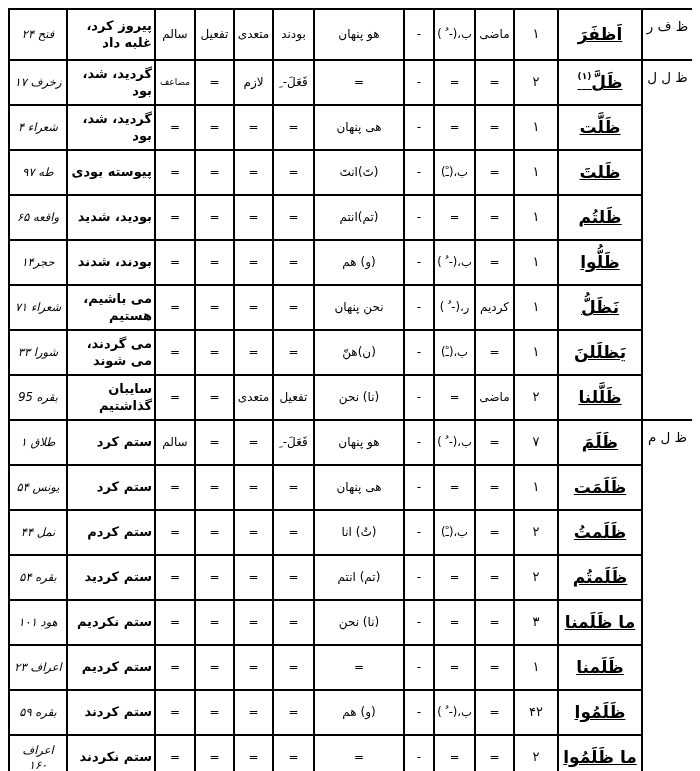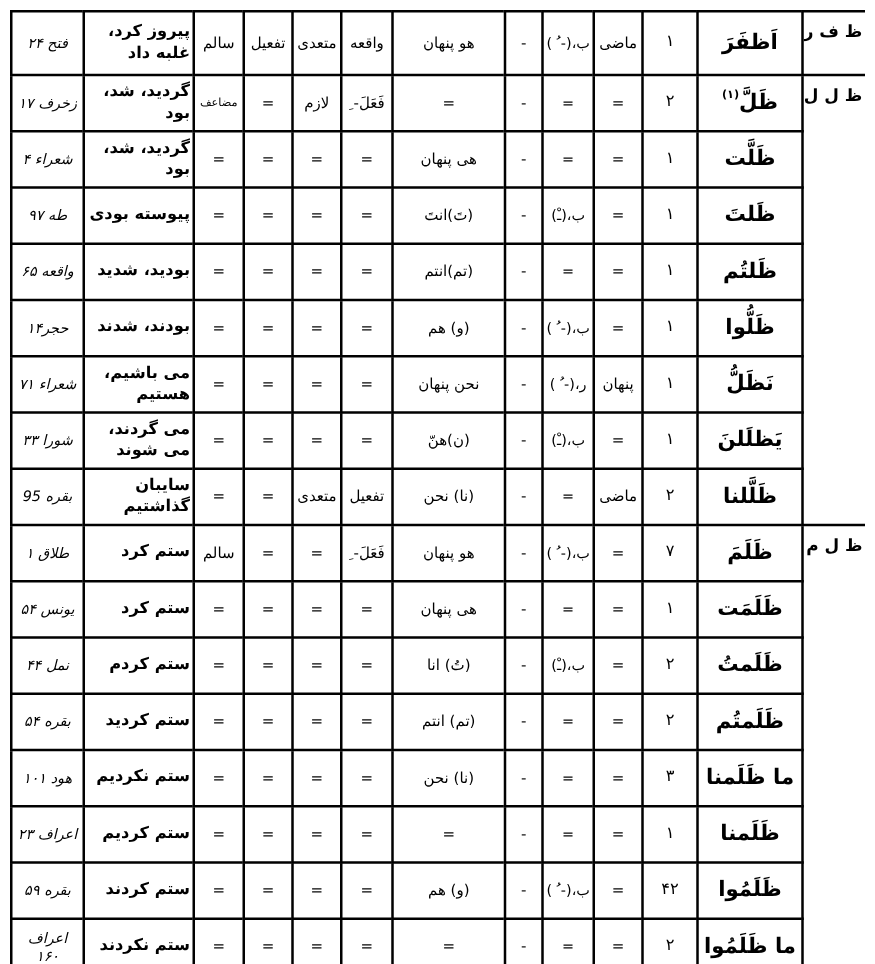--- a/index.html
+++ b/index.html
@@ -23,33 +23,33 @@
     padding: 2px 2px;
     font-size: 12px;
     line-height: 1.3;
     height: 39px;
     overflow: hidden;
     word-wrap: break-word;
   }
   .cell-root {
     vertical-align: top;
     padding-top: 8px;
-    font-weight: bold;
+    font-weight: normal;
     font-size: 13.5px;
     white-space: nowrap;
   }
-  .cell-verb { font-size: 17px; font-weight: bold; }
+  .cell-verb { font-size: 17px; font-weight: bold; text-decoration: underline; }
   .cell-verb sup { font-size: 9px; font-weight: bold; position: relative; top: -3px; }
   .cell-count { font-size: 13px; }
   .cell-tense, .cell-voice, .cell-transitivity, .cell-soundness,
   .cell-pattern, .cell-pronoun, .cell-dash { font-size: 12px; }
   .cell-bab { font-size: 11.5px; }
   .cell-meaning { font-weight: bold; font-size: 13px; text-align: right; }
   .cell-verse { font-size: 11.5px; font-style: italic; }
-  .small-text { font-size: 9px; font-family: Liberation Serif, serif; }
+  .small-text { font-size: 9px; }
 </style>
 </head>
 <body>
 
 <table dir="rtl">
   <colgroup>
     <col style="width:51px">
     <col style="width:84px">
     <col style="width:44px">
     <col style="width:39px">
@@ -65,21 +65,21 @@
   </colgroup>
   <tbody id="tbody">
       <tr>
         <td rowspan="1" class="cell-root">ظ ف ر</td>
         <td class="cell-verb">اَظفَرَ</td>
         <td class="cell-count">۱</td>
         <td class="cell-tense">ماضی</td>
         <td class="cell-bab">ب،(- ُ )</td>
         <td class="cell-dash">-</td>
         <td class="cell-pronoun">هو پنهان</td>
-        <td class="cell-pattern">واقعه</td>
+        <td class="cell-pattern">بودند</td>
         <td class="cell-transitivity">متعدی</td>
         <td class="cell-voice">تفعیل</td>
         <td class="cell-soundness">سالم</td>
         <td class="cell-meaning">پیروز کرد، غلبه داد</td>
         <td class="cell-verse">فتح ۲۴</td>
       </tr>
       <tr>
         <td rowspan="8" class="cell-root">ظ ل ل</td>
         <td class="cell-verb"><span>ظَلَّ</span><sup>(۱)</sup></td>
         <td class="cell-count">۲</td>
@@ -146,21 +146,21 @@
         <td class="cell-pattern">=</td>
         <td class="cell-transitivity">=</td>
         <td class="cell-voice">=</td>
         <td class="cell-soundness">=</td>
         <td class="cell-meaning">بودند، شدند</td>
         <td class="cell-verse">حجر۱۴</td>
       </tr>
       <tr>
         <td class="cell-verb">نَظَلُّ</td>
         <td class="cell-count">۱</td>
-        <td class="cell-tense">پنهان</td>
+        <td class="cell-tense">کردیم</td>
         <td class="cell-bab">ر،(- ُ )</td>
         <td class="cell-dash">-</td>
         <td class="cell-pronoun">نحن پنهان</td>
         <td class="cell-pattern">=</td>
         <td class="cell-transitivity">=</td>
         <td class="cell-voice">=</td>
         <td class="cell-soundness">=</td>
         <td class="cell-meaning">می باشیم، هستیم</td>
         <td class="cell-verse">شعراء ۷۱</td>
       </tr>

